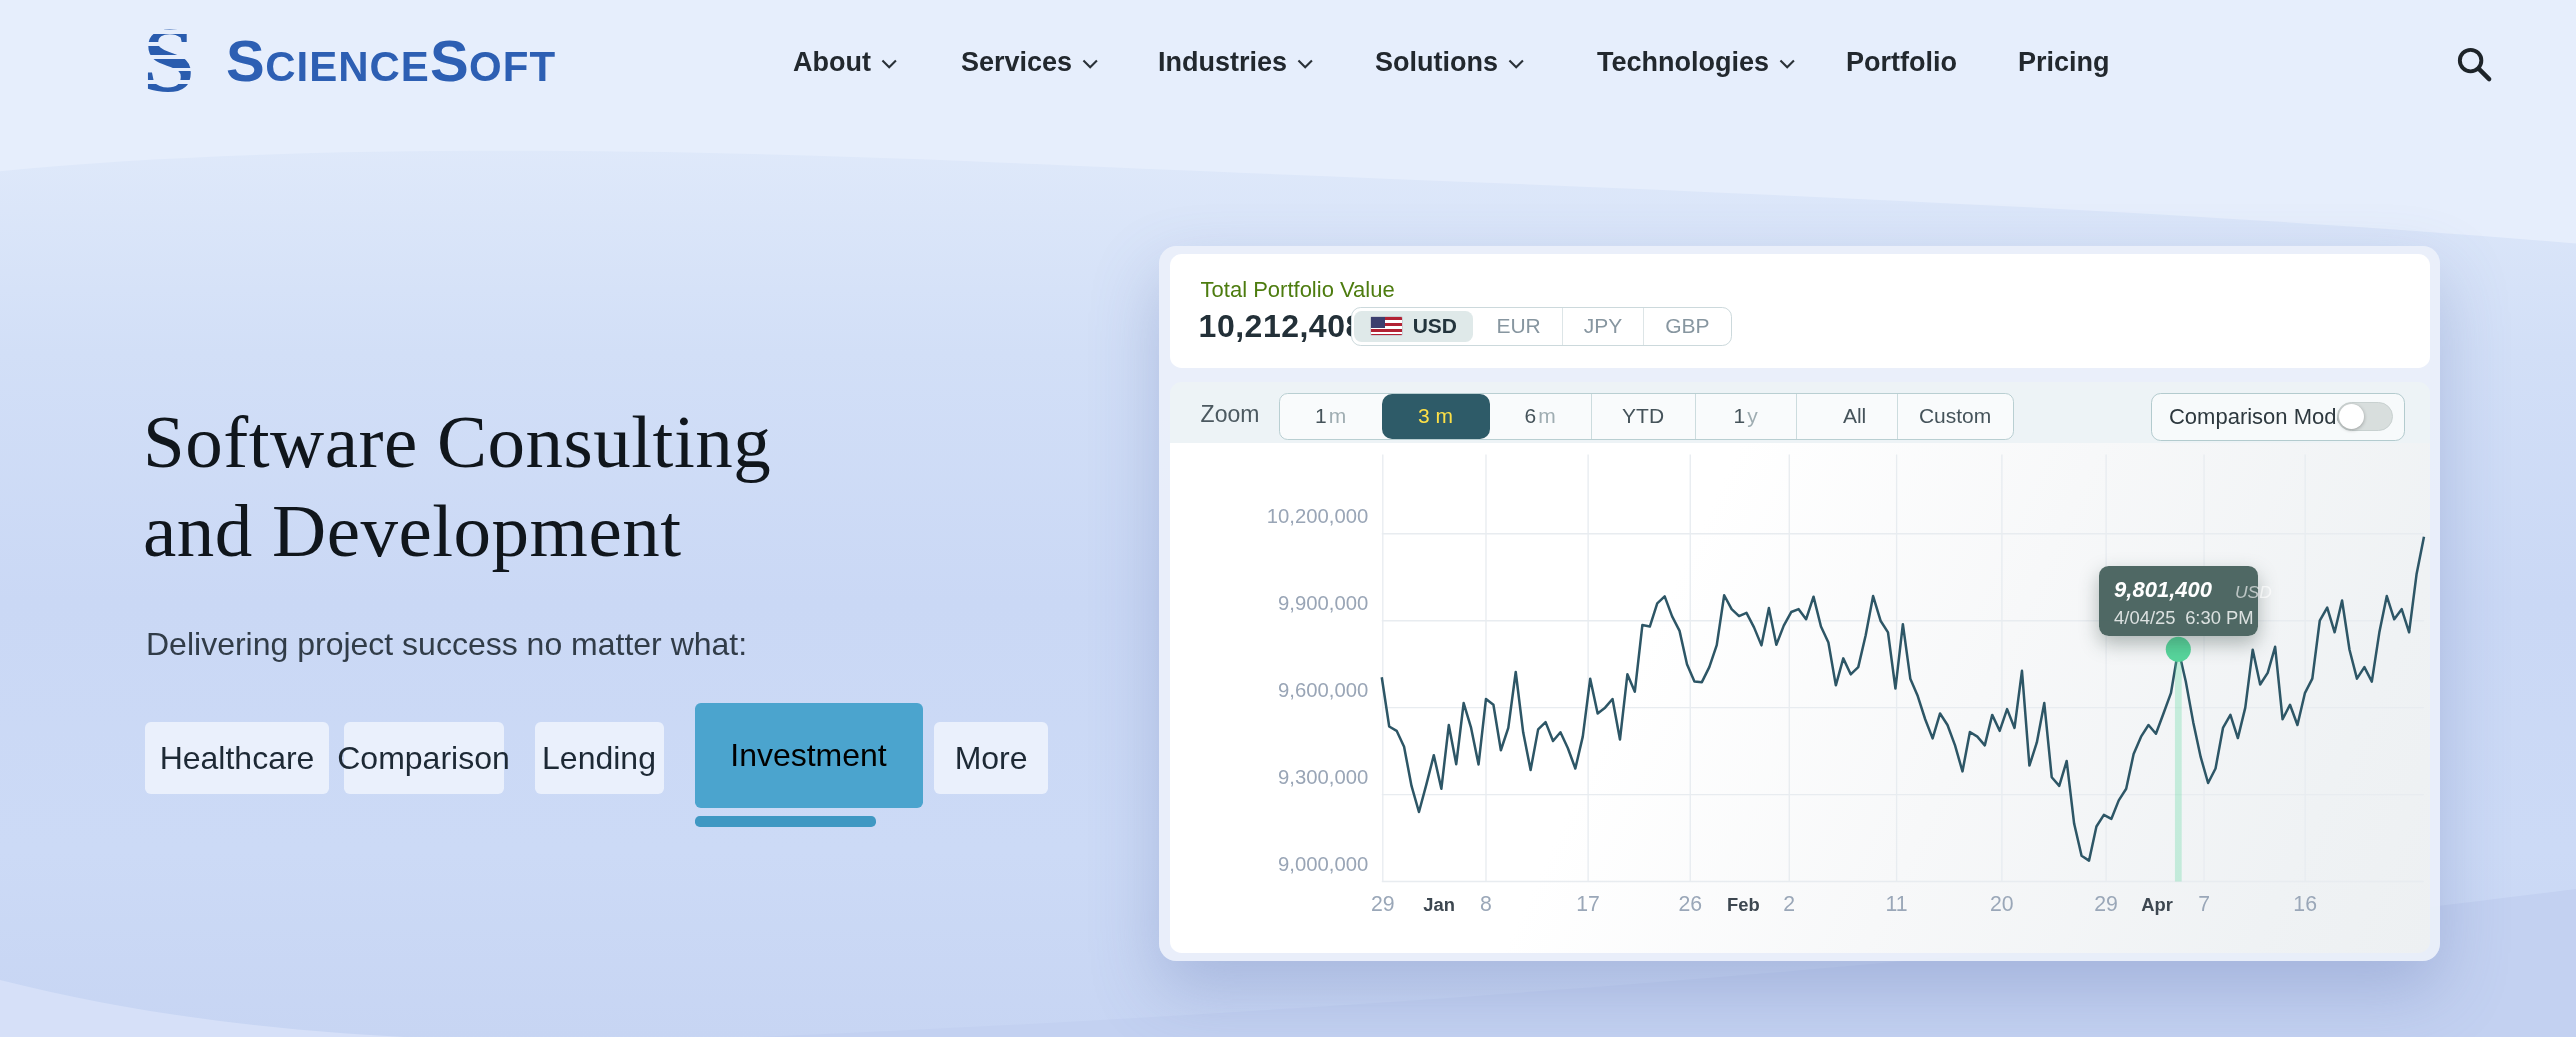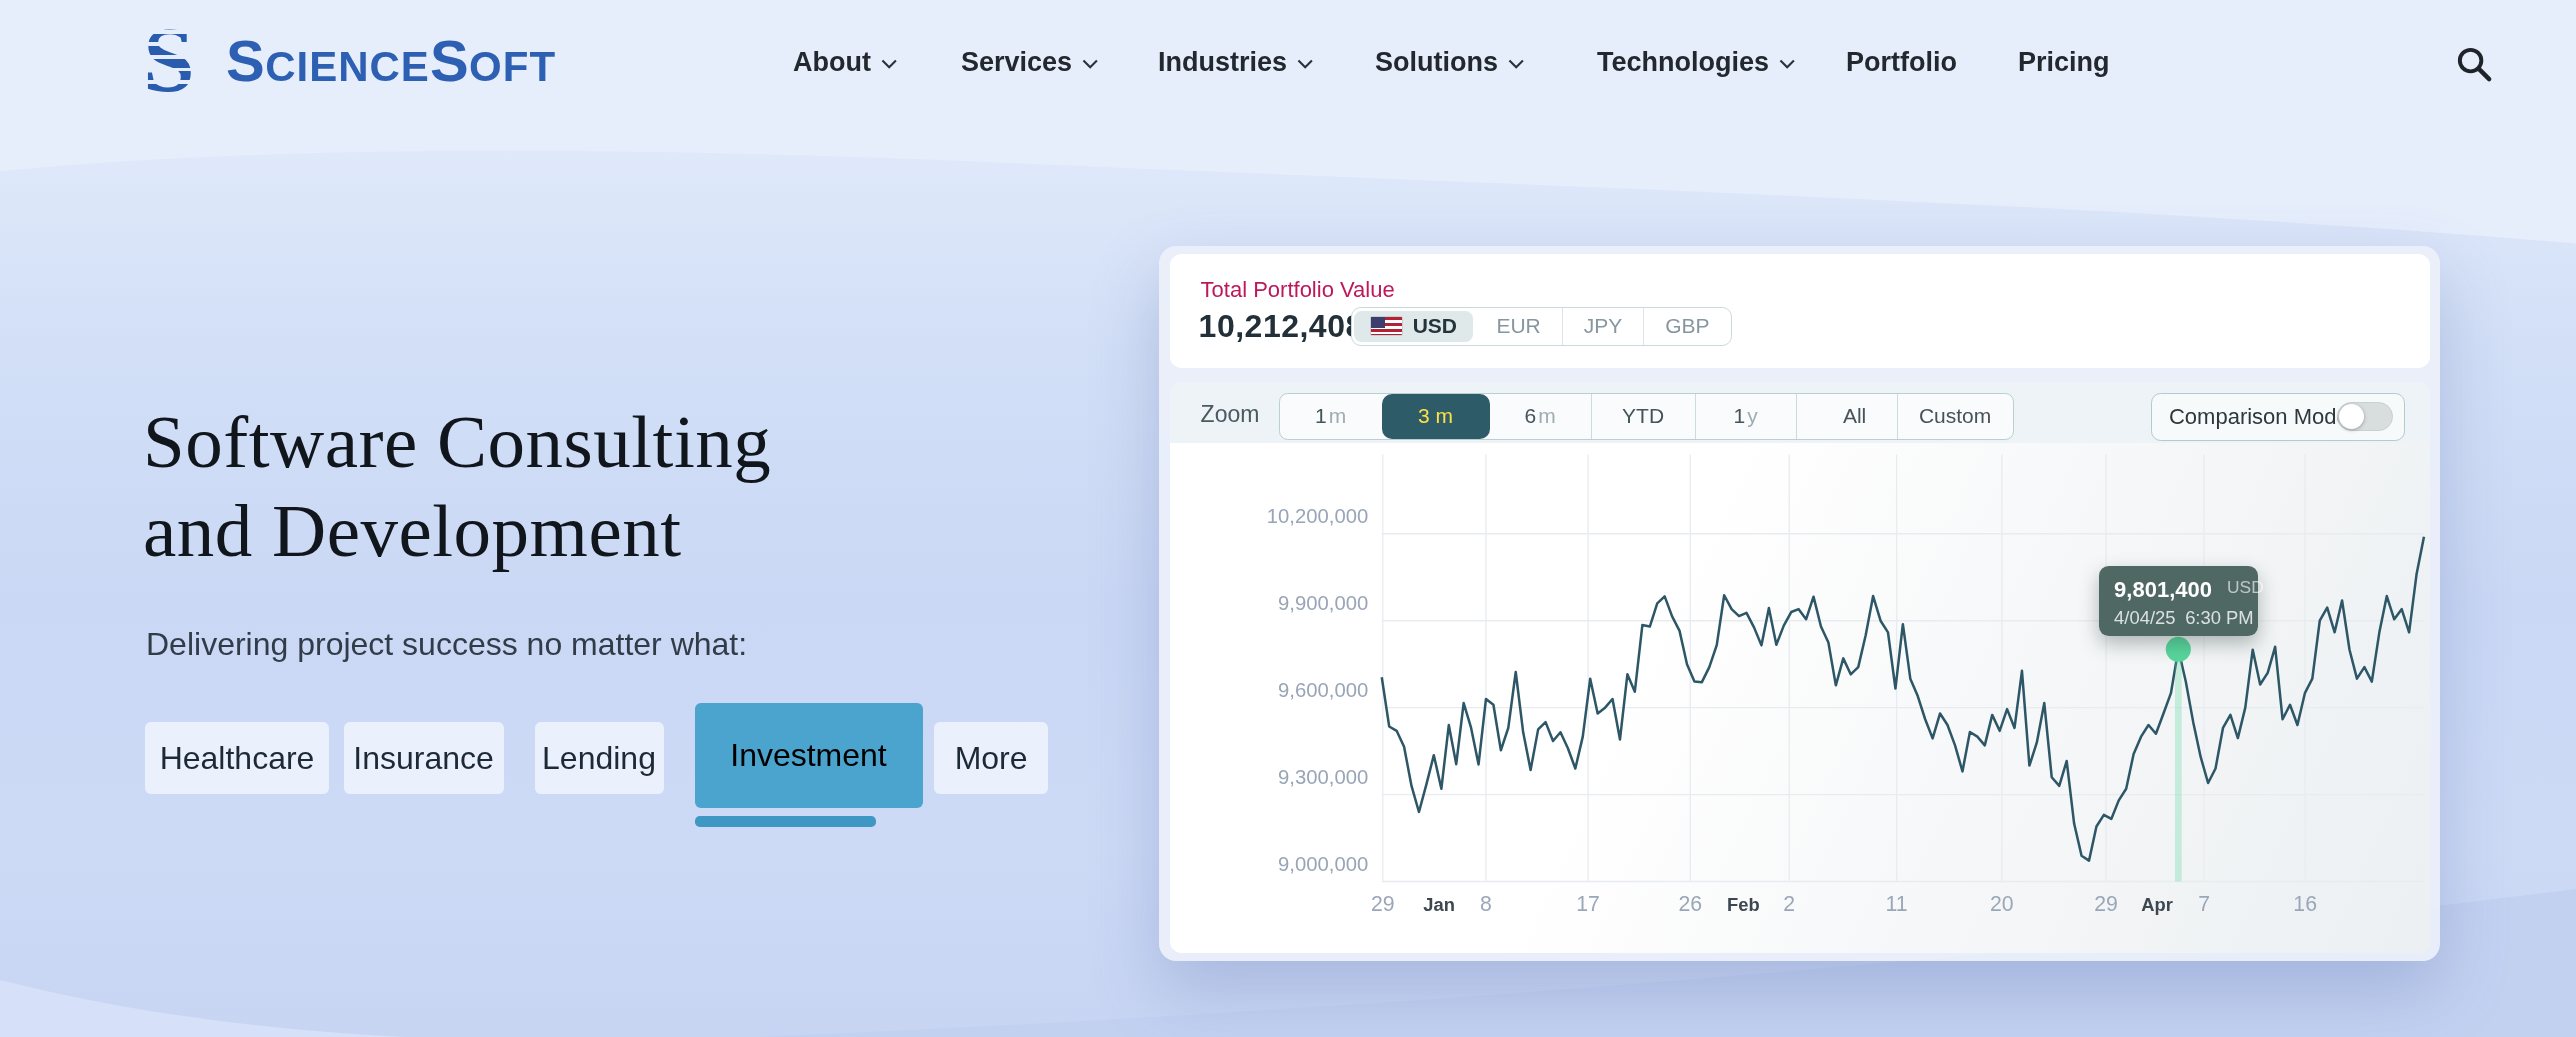--- a/index.html
+++ b/index.html
@@ -41,21 +41,21 @@
   .tab.t1 { width:160px; margin-left:14.5px; }
   .tab.t2 { width:129px; margin-left:31px; }
   .tab.active { width:228px; height:105px; margin-top:0; margin-left:31px; background:#4ba4ce; color:#000000; }
   .tab.t4 { width:114px; margin-left:11.6px; }
   .tab-underline { position:absolute; left:695px; top:816px; width:181px; height:10.6px; border-radius:4.8px; background:#3f98c3; z-index:2; }
 
   
   .card { position:absolute; left:1159px; top:246px; width:1281px; height:715px; z-index:3;
           background:rgba(235,240,250,.92); border-radius:17.4px; box-shadow:0 29px 68px rgba(88,108,168,.30); }
   .panel-top { position:absolute; left:10.6px; top:7.7px; width:1260px; height:114px; background:#ffffff; border-radius:11.6px; }
-  .pv-label { position:absolute; left:31px; top:23px; font-size:22px; color:#be185d; }
+  .pv-label { position:absolute; left:31px; top:23px; font-size:22px; color:#4d7c0f; }
   .pv-value { position:absolute; left:29px; top:54px; font-size:32px; font-weight:700; color:#233038; letter-spacing:0.5px; }
   .currency-switch { position:absolute; left:181px; top:53px; height:39px; display:flex; align-items:stretch;
                      border:1.4px solid #ccd9dc; border-radius:9.7px; background:#fff; overflow:hidden; }
   .cur { display:flex; align-items:center; justify-content:center; gap:9.7px; padding:0 21px; background:transparent;
          border:none; border-left:1.4px solid #dde5e7; font-family:"Liberation Sans",sans-serif; font-size:21px; color:#8796a0; cursor:pointer; }
   .cur:first-child { border-left:none; }
   .cur.active { background:#dfe9e9; border-radius:7.7px; margin:2.9px; padding:0 15.5px; color:#23343c; font-weight:600; border-left:none; }
   .cur.active + .cur { border-left:none; }
   .flag { position:relative; width:33px; height:20px; background:repeating-linear-gradient(180deg,#b22234 0 2.9px,#ffffff 2.9px 5.8px);
           border:1px solid #c9ced4; border-radius:1.9px; }
@@ -86,21 +86,21 @@
                 border-radius:0 0 11.6px 11.6px;
                 background:linear-gradient(115deg,#ffffff 38%,#f7f8f9 62%,#eff2f4 88%,#edf0f2 100%); }
   .chart-wrap svg { position:absolute; left:0; top:0; }
   svg text { font-family:"Liberation Sans",sans-serif; }
   .ylab { font-size:21px; fill:#99a5b6; }
   .xlab { font-size:22px; fill:#9aa7b8; }
   .xlab-month { font-size:19px; font-weight:700; fill:#3d4750; }
 
   .tooltip { position:absolute; width:159px; height:70px; padding:10.6px 15.5px; border-radius:9.7px;
              background:rgba(72,98,94,.96); box-shadow:0 7.7px 19.3px rgba(40,60,55,.35); color:#fff; }
-  .tt-row1 { display:flex; align-items:flex-start; gap:15px; white-space:nowrap; }
+  .tt-row1 { display:flex; align-items:flex-end; gap:23px; white-space:nowrap;font-style:italic; }
   .tt-val { font-size:22px; font-weight:700; }
   .tt-cur { font-size:17.4px; color:rgba(255,255,255,.62); }
   .tt-row2 { margin-top:4.8px; display:flex; gap:9.7px; font-size:18.4px; color:rgba(255,255,255,.8); white-space:nowrap; }
 </style>
 </head>
 <body>
 
 <svg class="bg" width="2576" height="1038" viewBox="0 0 2666 1074">
   <path d="M0,0 H2666 V252 C2150,208 1520,190 1010,167 C610,150 250,152 0,177 Z" fill="#e6eefc"></path>
   <path d="M760,1074 C1400,1048 2100,992 2666,920 V1074 Z" fill="#c3d1f1"></path>
@@ -160,21 +160,21 @@
       <line x1="26.5" y1="26.5" x2="37" y2="37" stroke="#1e2429" stroke-width="4.5" stroke-linecap="round"></line>
     </svg>
   </div>
 </header>
 
 <h1 class="hero-title"><span>Software Consulting</span><br><span>and Development</span></h1>
 <p class="hero-sub">Delivering project success no matter what:</p>
 
 <div class="tabs">
   <div class="tab t0">Healthcare</div>
-  <div class="tab t1">Insurance</div>
+  <div class="tab t1">Comparison</div>
   <div class="tab t2">Lending</div>
   <div class="tab active t3">Investment</div>
   <div class="tab t4">More</div>
 </div>
 <div class="tab-underline"></div>
 
 <section class="card">
 
   <div class="panel-top">
     <div class="pv-label">Total Portfolio Value</div>

